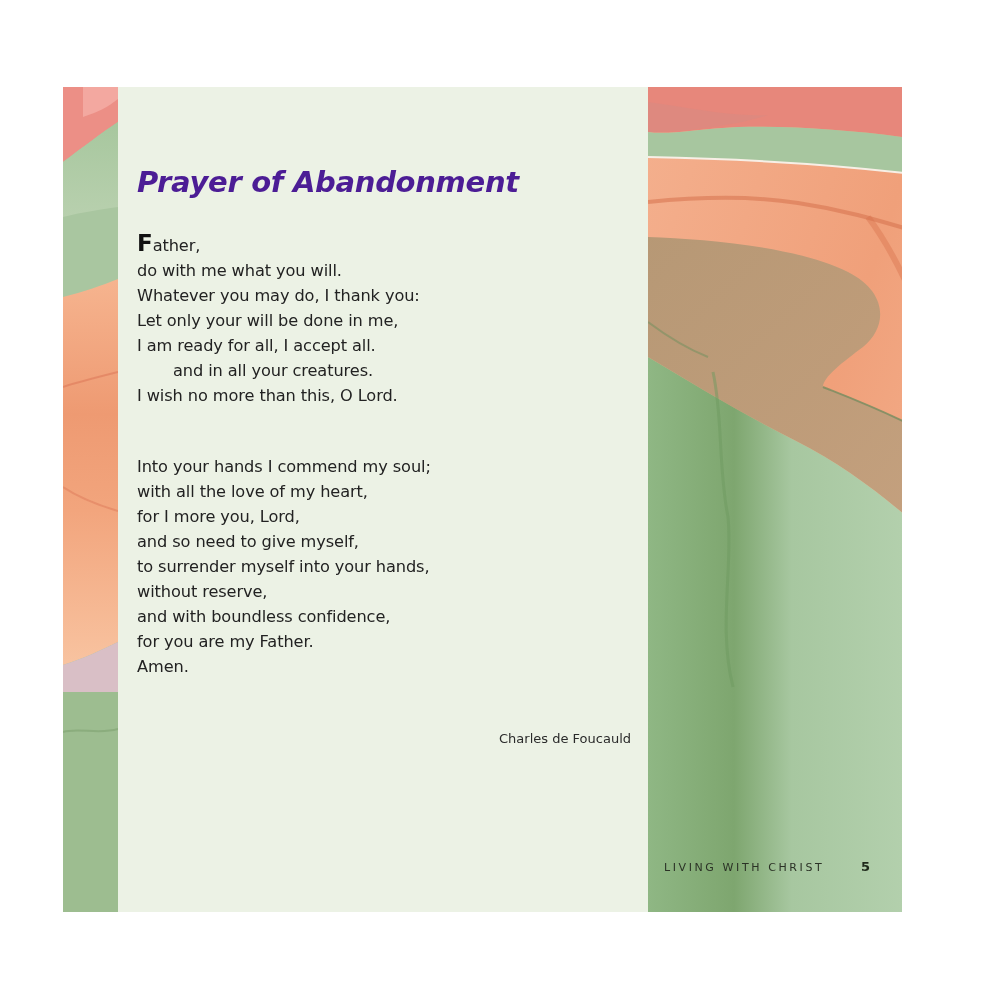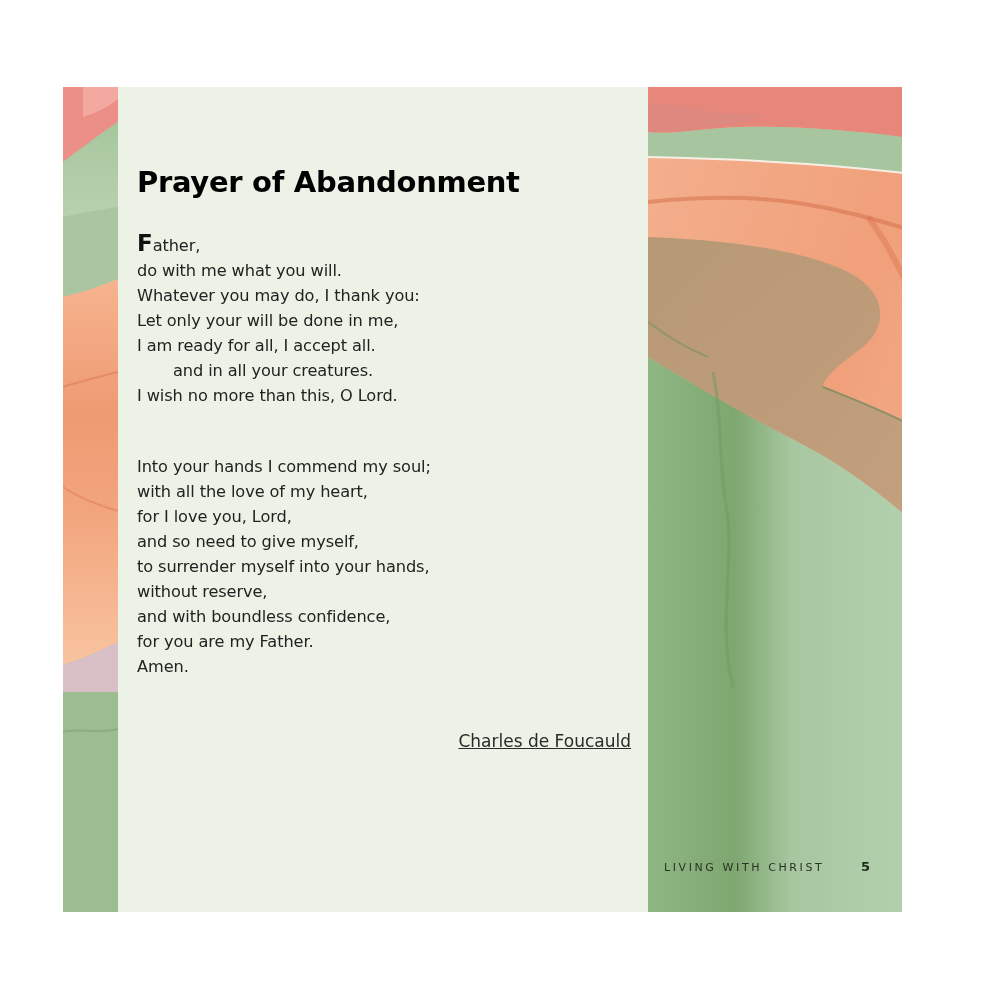--- a/index.html
+++ b/index.html
@@ -2,28 +2,28 @@
 <html><head>
 <meta charset="utf-8">
 <style>
   html,body{margin:0;padding:0;background:#ffffff;}
   body{width:1000px;height:1000px;position:relative;overflow:hidden;font-family:"DejaVu Sans","Liberation Sans",sans-serif;}
   .page{position:absolute;left:63px;top:87px;width:872px;height:825px;overflow:hidden;}
   .left-strip{position:absolute;left:0;top:0;width:55px;height:825px;overflow:hidden;}
   .panel{position:absolute;left:55px;top:0;width:530px;height:825px;background:#ecf2e5;}
   .right-art{position:absolute;left:585px;top:0;width:254px;height:825px;overflow:hidden;text-align:center;}
   .art svg,.left-strip svg{display:block;}
-  .title{position:absolute;left:19px;top:78px;font-family:"DejaVu Sans",sans-serif;font-weight:bold;font-size:29px;color:#000000;letter-spacing:-0.3px;margin:0;}
+  .title{position:absolute;left:19px;top:78px;font-family:"DejaVu Sans",sans-serif;font-weight:bold;font-size:29px;color:#4c1d95;letter-spacing:-0.3px;margin:0;font-style:italic;}
   .stanza{position:absolute;left:19px;margin:0;font-family:"DejaVu Sans",sans-serif;font-size:16.2px;line-height:25px;color:#222;letter-spacing:-0.1px;}
   .stanza .line{display:block;white-space:nowrap;}
   .stanza .indent{padding-left:36px;}
   .dropcap{font-weight:bold;font-size:23px;color:#111;}
   .stanza1{top:144px;}
   .stanza2{top:367px;}
-  .attribution{position:absolute;right:17px;top:644px;font-size:17px;color:#2a2a2a;margin:0;text-decoration:underline;}
+  .attribution{position:absolute;right:17px;top:644px;font-size:13px;color:#2a2a2a;margin:0;}
   .footer{position:absolute;left:16px;top:774px;font-size:11px;letter-spacing:2.6px;color:#2b3226;white-space:nowrap;}
   .pagenum{position:absolute;left:213px;top:772px;font-size:13px;font-weight:bold;color:#1f2a1b;}
 </style>
 </head>
 <body>
 
 <div class="page">
 
   <div class="left-strip art">
     <svg width="55" height="825" viewBox="0 0 55 825">
@@ -61,21 +61,21 @@
       <span class="line">Whatever you may do, I thank you:</span>
       <span class="line">Let only your will be done in me,</span>
       <span class="line">I am ready for all, I accept all.</span>
       <span class="line indent">and in all your creatures.</span>
       <span class="line">I wish no more than this, O Lord.</span>
     </p>
 
     <p class="stanza stanza2">
       <span class="line">Into your hands I commend my soul;</span>
       <span class="line">with all the love of my heart,</span>
-      <span class="line">for I love you, Lord,</span>
+      <span class="line">for I more you, Lord,</span>
       <span class="line">and so need to give myself,</span>
       <span class="line">to surrender myself into your hands,</span>
       <span class="line">without reserve,</span>
       <span class="line">and with boundless confidence,</span>
       <span class="line">for you are my Father.</span>
       <span class="line">Amen.</span>
     </p>
 
     <p class="attribution">Charles de Foucauld</p>
   </div>

